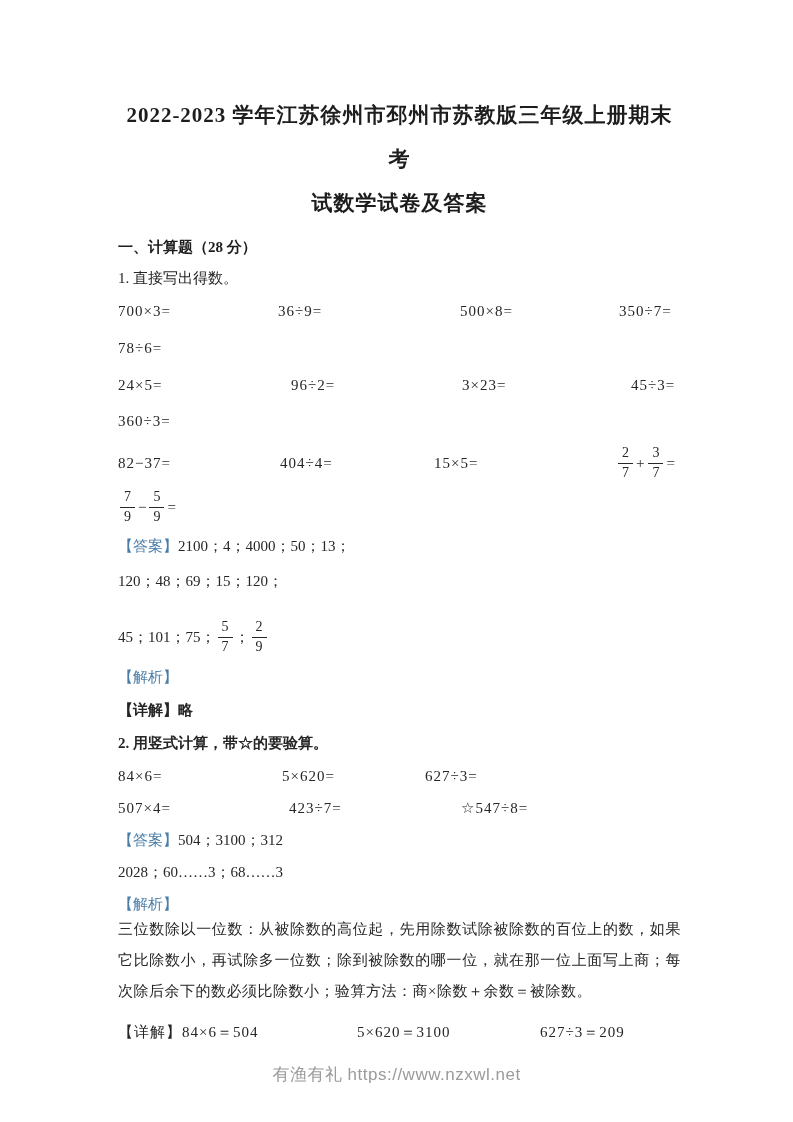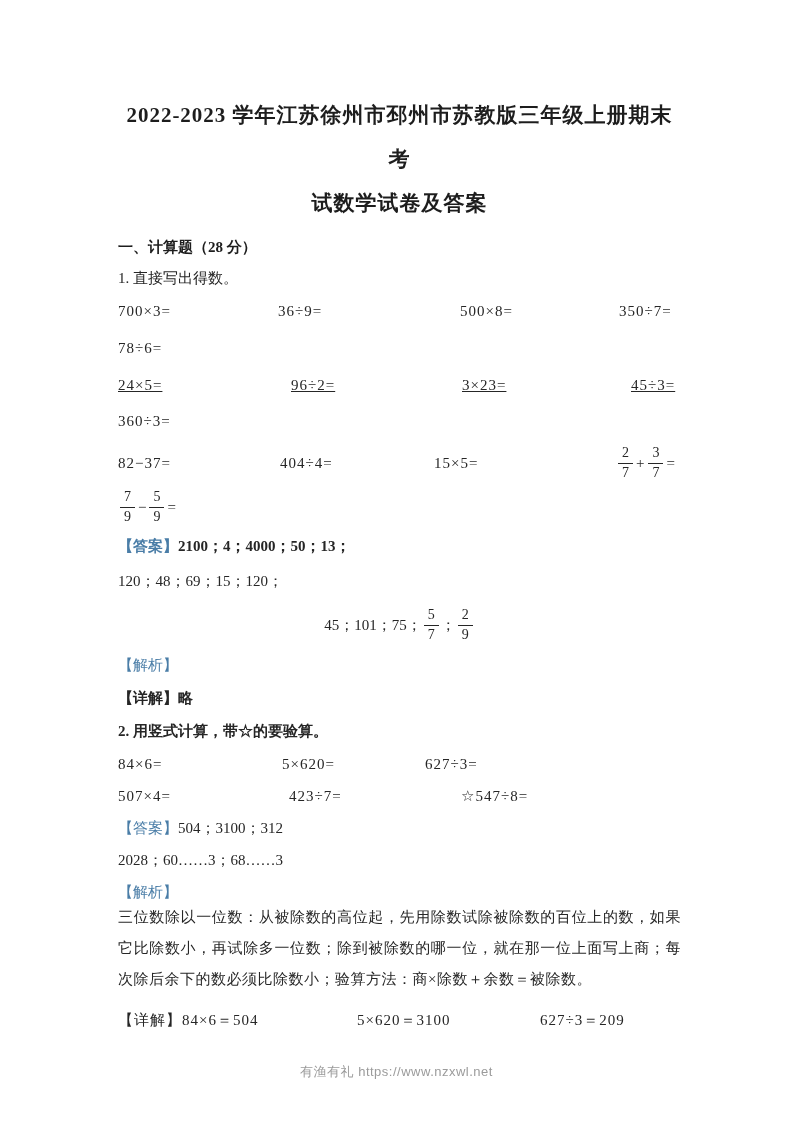--- a/index.html
+++ b/index.html
@@ -27,31 +27,31 @@
     margin-top:12px;
     font-weight:bold;
     font-size:15px;
     line-height:20px;
     color:#1d1d1d;
   }
   .q-label{margin-top:11px;line-height:20px;}
   .expr-row{display:grid;line-height:20px;letter-spacing:1px;}
   .row-a{margin-top:13px;grid-template-columns:160px 182px 159px auto;}
   .row-b{margin-top:17px;grid-template-columns:auto;}
-  .row-c{margin-top:17px;grid-template-columns:173px 171px 169px auto;text-decoration:underline;}
+  .row-c{margin-top:17px;grid-template-columns:173px 171px 169px auto;}
   .row-d{margin-top:16px;grid-template-columns:auto;}
   .row-e{margin-top:10px;grid-template-columns:162px 154px 182px auto;align-items:center;min-height:44px;}
   .row-f{margin-top:0;min-height:44px;display:flex;align-items:center;}
   .q2-row1{margin-top:13px;grid-template-columns:164px 143px auto;}
   .q2-row2{margin-top:12px;grid-template-columns:171px 172px auto;}
   .detail-row{margin-top:10px;grid-template-columns:239px 183px auto;line-height:31px;}
   .line{line-height:20px;}
-  .ans1{margin-top:7px;font-weight:bold;}
+  .ans1{margin-top:7px;}
   .ans2{margin-top:15px;}
-  .ans3{margin-top:12px;min-height:44px;display:flex;align-items:center;justify-content:center;}
+  .ans3{margin-top:24px;min-height:44px;display:flex;align-items:center;}
   .mt8{margin-top:8px;}
   .mt12{margin-top:12px;}
   .mt13{margin-top:13px;font-weight:bold;}
   .blue{color:#4a7da7;}
   .frac{
     display:inline-block;
     text-align:center;
     vertical-align:middle;
     line-height:1.15;
     font-size:14px;
@@ -62,21 +62,21 @@
   .frac .den{display:block;padding-top:1px;}
   .frac-op{margin:0 1px;vertical-align:middle;}
   .para{margin-top:6px;line-height:31px;text-align:justify;letter-spacing:0.5px;}
   .para2{margin-top:0;line-height:31px;text-align:justify;letter-spacing:0.5px;}
   .footer{
     position:absolute;
     left:0;right:0;
     top:1063px;
     text-align:center;
     color:#9b9b9b;
-    font-size:13px;
+    font-size:17px;
     font-family:"Liberation Sans","DejaVu Sans",sans-serif;
     letter-spacing:0.5px;
   }
 </style>
 </head>
 <body>
 
 <div class="page">
   <div class="content">
 

